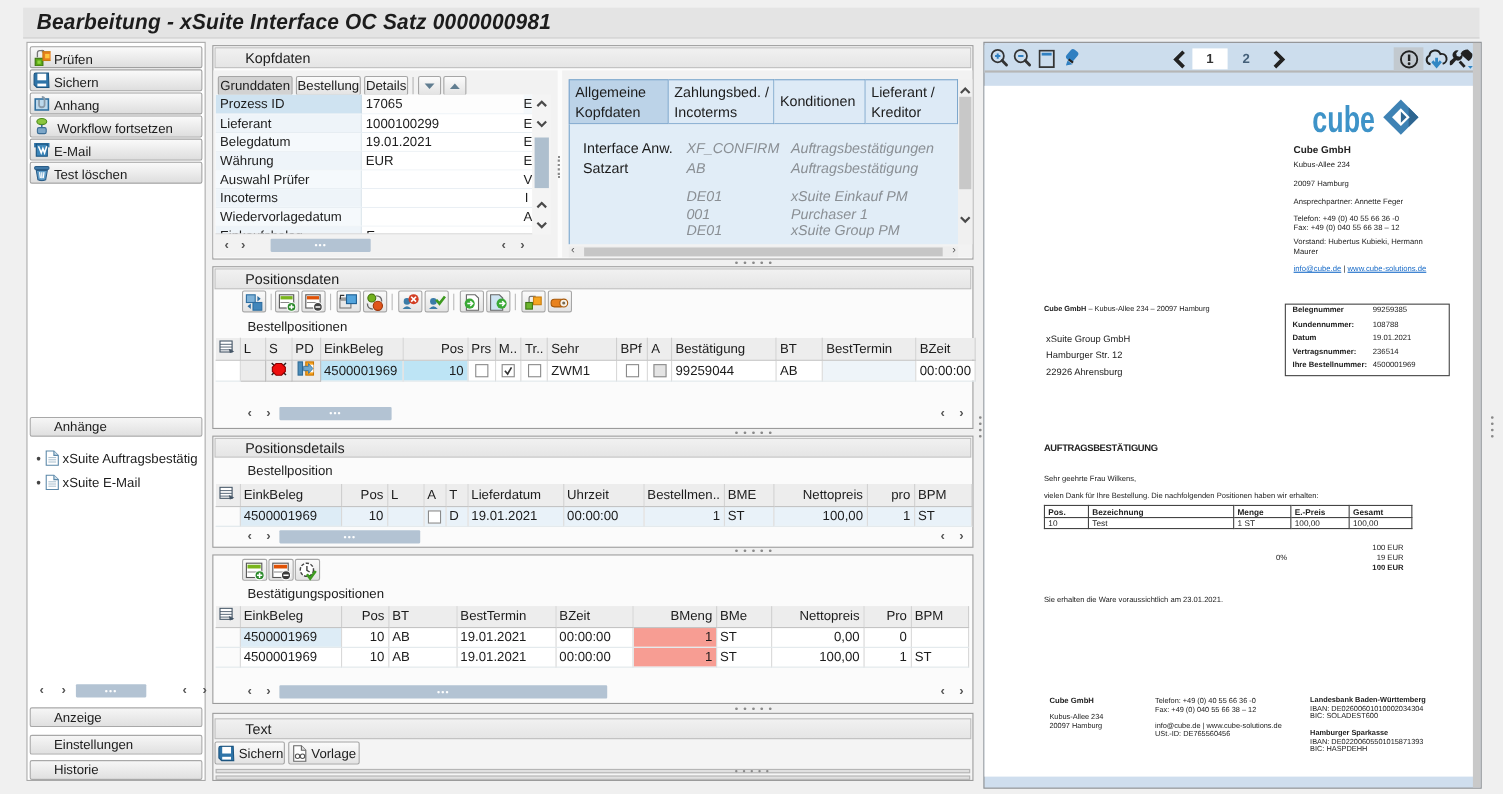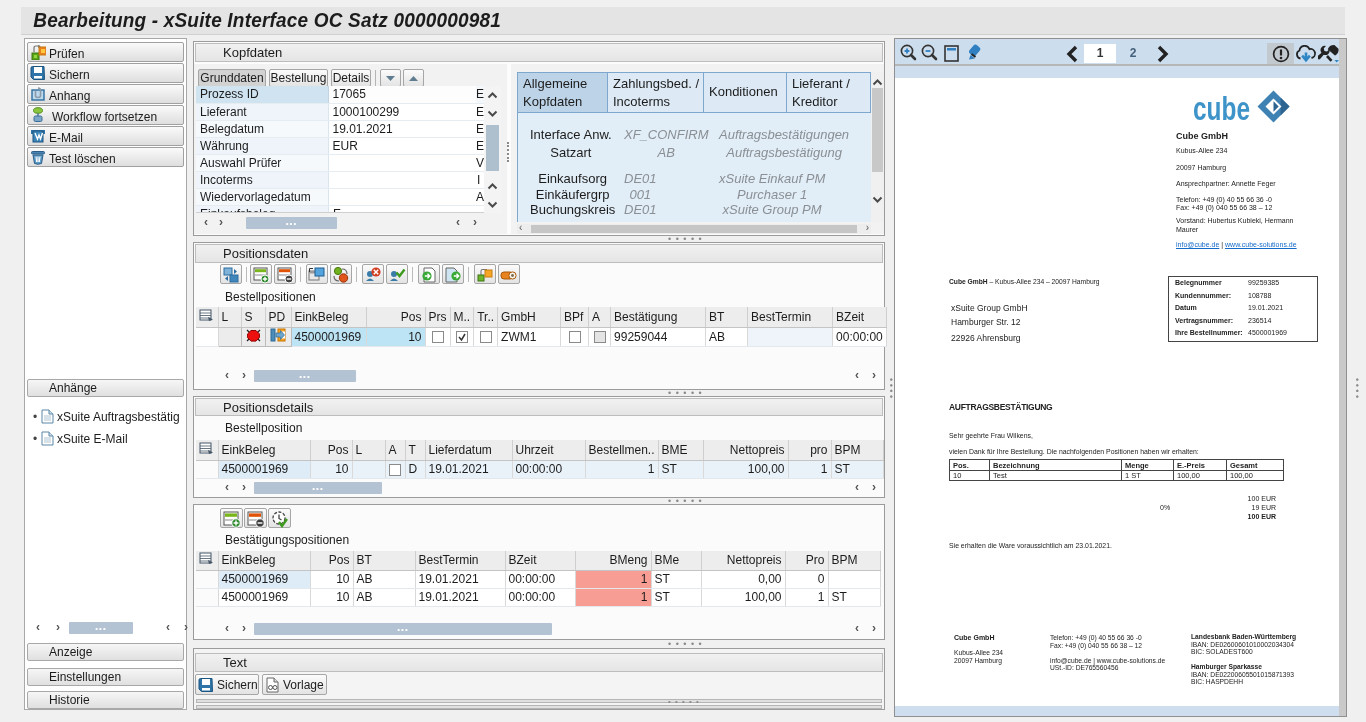--- a/index.html
+++ b/index.html
@@ -205,25 +205,24 @@
 
 <div class="abs" style="left:507px; top:142px; width:3px; height:20px; border-left:2px dotted #8a8a8a;"></div>
 
 <div class="abs" style="left:511px; top:64px; width:373px; height:170px; background:#f2f2f2;"></div>
 <div class="abs" style="left:517px; top:72px; width:354px; height:41px; font-size:13px;">
   <div style="position:absolute;left:0;width:91px;height:41px;background:#bcd3e8;border:1px solid #7da7cc;padding:2px 0 0 5px;line-height:18px;">Allgemeine Kopfdaten</div>
   <div style="position:absolute;left:91px;width:96px;height:41px;background:#ddeaf6;border:1px solid #7da7cc;border-left:none;padding:2px 0 0 5px;line-height:18px;">Zahlungsbed. / Incoterms</div>
   <div style="position:absolute;left:187px;width:83px;height:41px;background:#ddeaf6;border:1px solid #7da7cc;border-left:none;padding:11px 0 0 5px;">Konditionen</div>
   <div style="position:absolute;left:270px;width:84px;height:41px;background:#ddeaf6;border:1px solid #7da7cc;border-left:none;padding:2px 0 10px 5px;line-height:18px;">Lieferant / Kreditor</div>
 </div>
-<div class="abs" style="left:517px; top:113px; width:354px; height:109px; background:#e1edf7; border-left:1px solid #7da7cc; font-size:13px;text-align:center;">
+<div class="abs" style="left:517px; top:113px; width:354px; height:109px; background:#e1edf7; border-left:1px solid #7da7cc; font-size:13px;">
   <div style="position:absolute; left:12px; top:13px; line-height:17.5px;">Interface Anw.<br>Satzart</div>
   <div style="position:absolute; left:106px; top:13px; line-height:17.5px; font-style:italic; color:#8a8f94;">XF_CONFIRM<br>AB</div>
   <div style="position:absolute; left:201px; top:13px; line-height:17.5px; font-style:italic; color:#8a8f94;">Auftragsbestätigungen<br>Auftragsbestätigung</div>
-  <div style="position:absolute; left:12px; top:58px; line-height:15.5px;">Einkaufsorg<br>Einkäufergrp<br>Buchungskreis</div>
   <div style="position:absolute; left:106px; top:58px; line-height:15.5px; font-style:italic; color:#8a8f94;">DE01<br>001<br>DE01</div>
   <div style="position:absolute; left:201px; top:58px; line-height:15.5px; font-style:italic; color:#8a8f94;">xSuite Einkauf PM<br>Purchaser 1<br>xSuite Group PM</div>
 </div>
 <div class="abs" style="left:871px; top:72px; width:13px; height:150px; background:#f0f0f0; text-align:center;">
   <svg width="11" height="9" style="margin-top:6px;">
         <path d="M1.5 6.5 L5.5 2.5 L9.5 6.5" fill="none" stroke="#4a4a4a" stroke-width="2"></path>
       </svg>
   <svg width="11" height="9" style="position:absolute; bottom:18px; left:1px;">
         <path d="M1.5 2.5 L5.5 6.5 L9.5 2.5" fill="none" stroke="#4a4a4a" stroke-width="2"></path>
       </svg>
@@ -336,21 +335,21 @@
               <path d="M9 8 l5 2.5 -4 1.5z" fill="#456"></path>
             </svg></td>
           <td>L</td>
           <td>S</td>
           <td>PD</td>
           <td>EinkBeleg</td>
           <td class="num">Pos</td>
           <td>Prs</td>
           <td>M..</td>
           <td>Tr..</td>
-          <td>GmbH</td>
+          <td>Sehr</td>
           <td>BPf</td>
           <td>A</td>
           <td>Bestätigung</td>
           <td>BT</td>
           <td>BestTermin</td>
           <td>BZeit</td>
         </tr>
 <tr style="height:18px; background:#fff;">
           <td></td>
           <td style="background:#ececec;border:1px solid #bbb;"></td>

